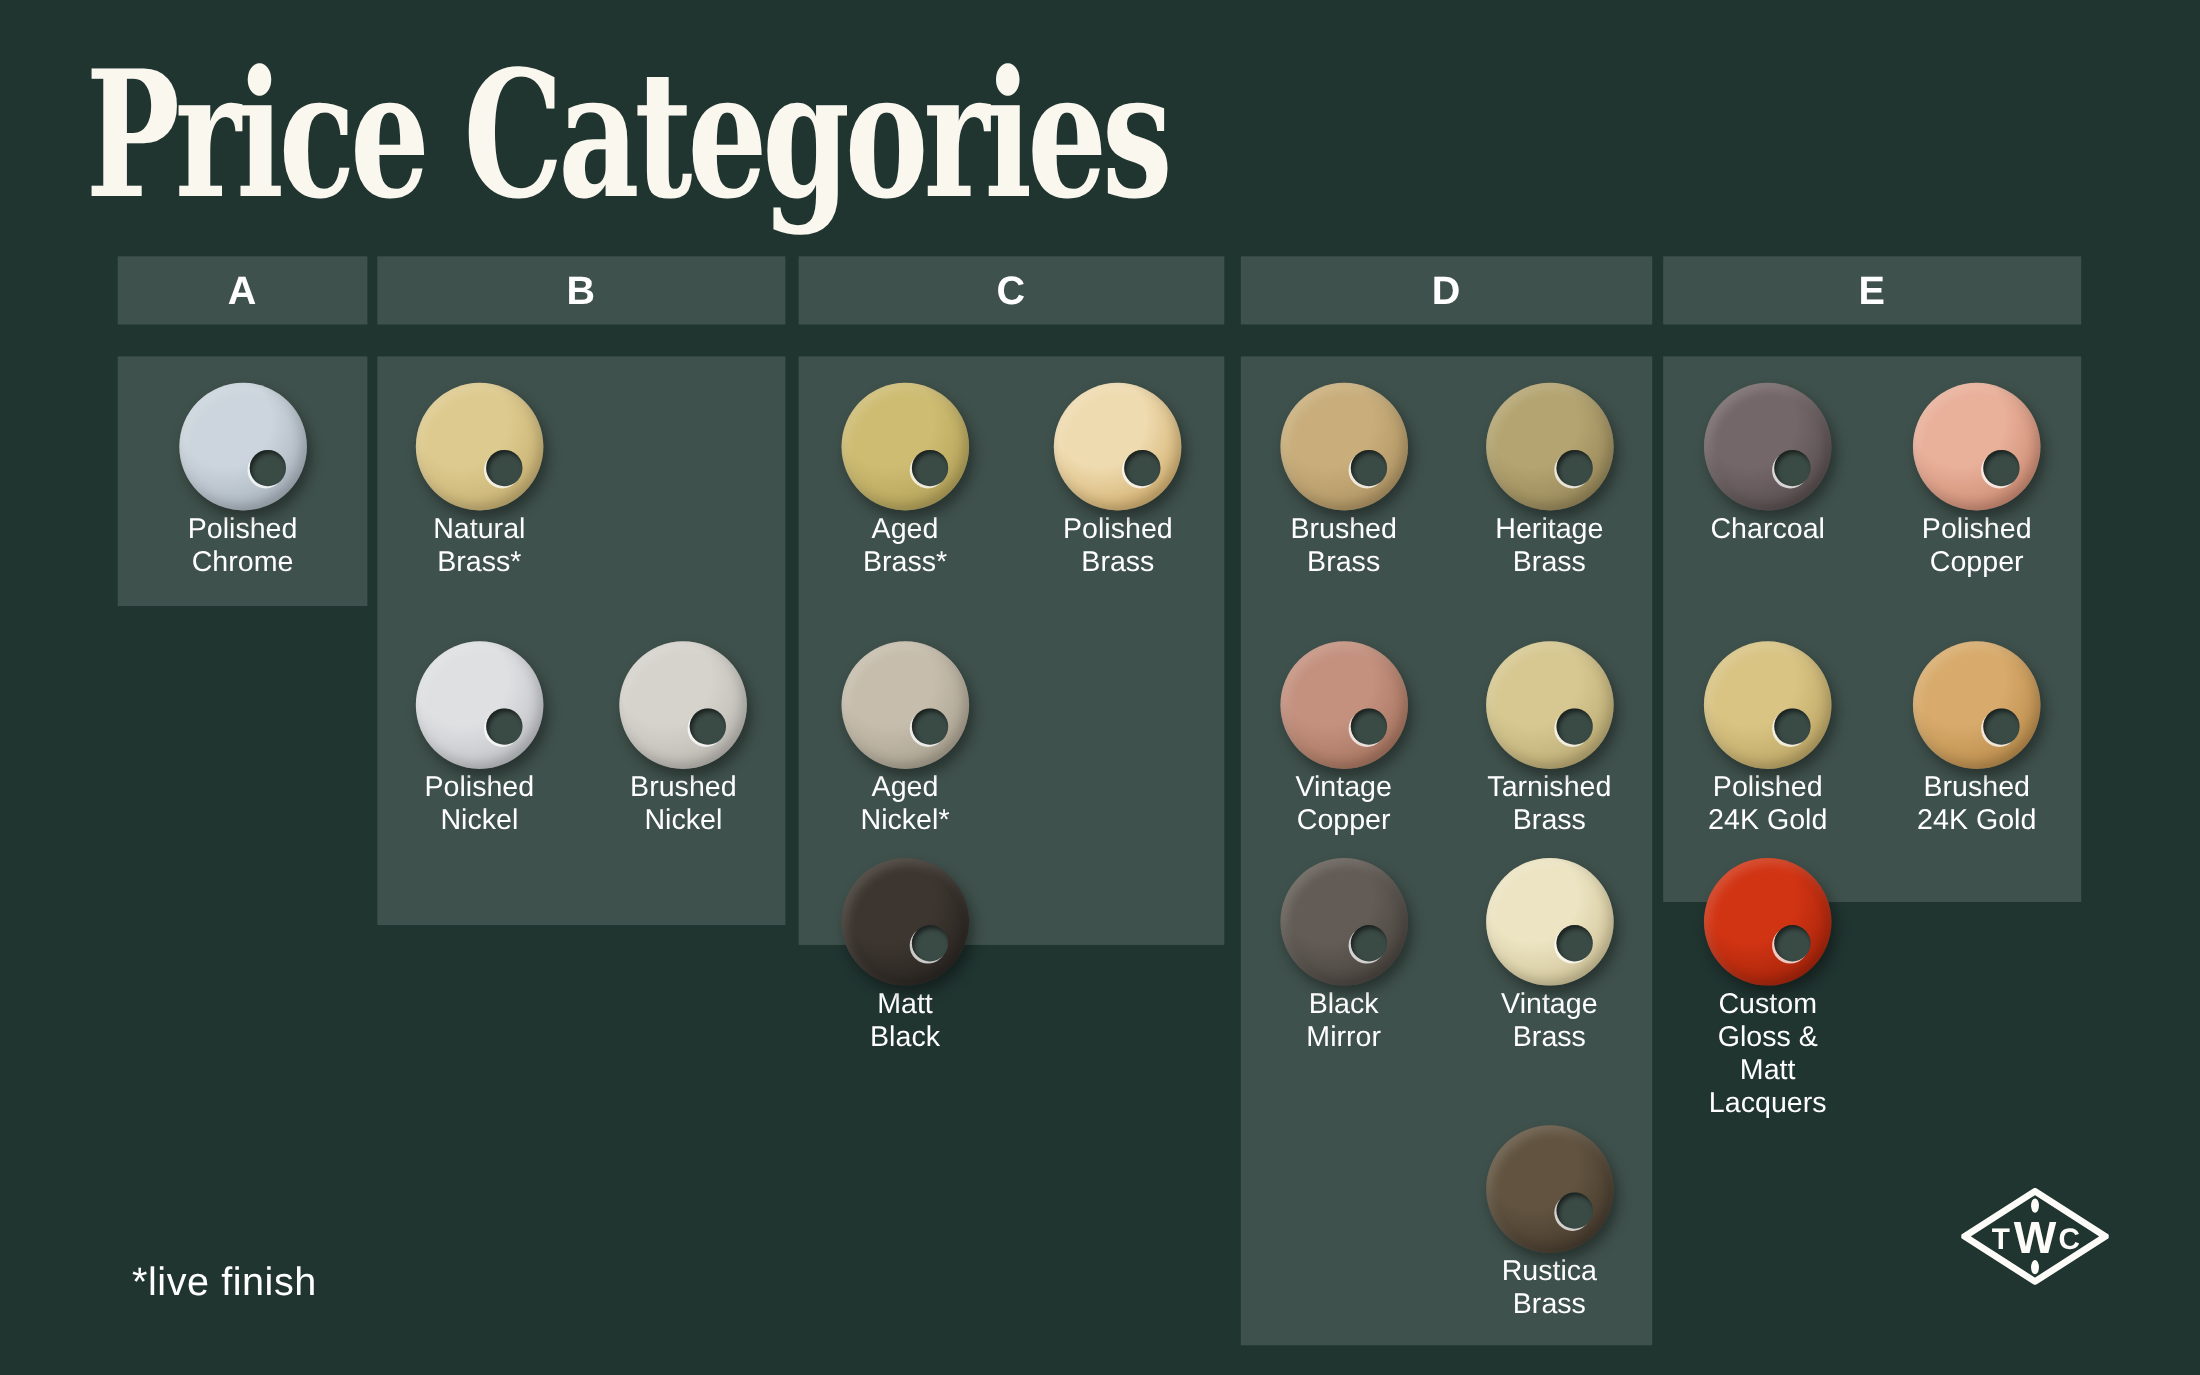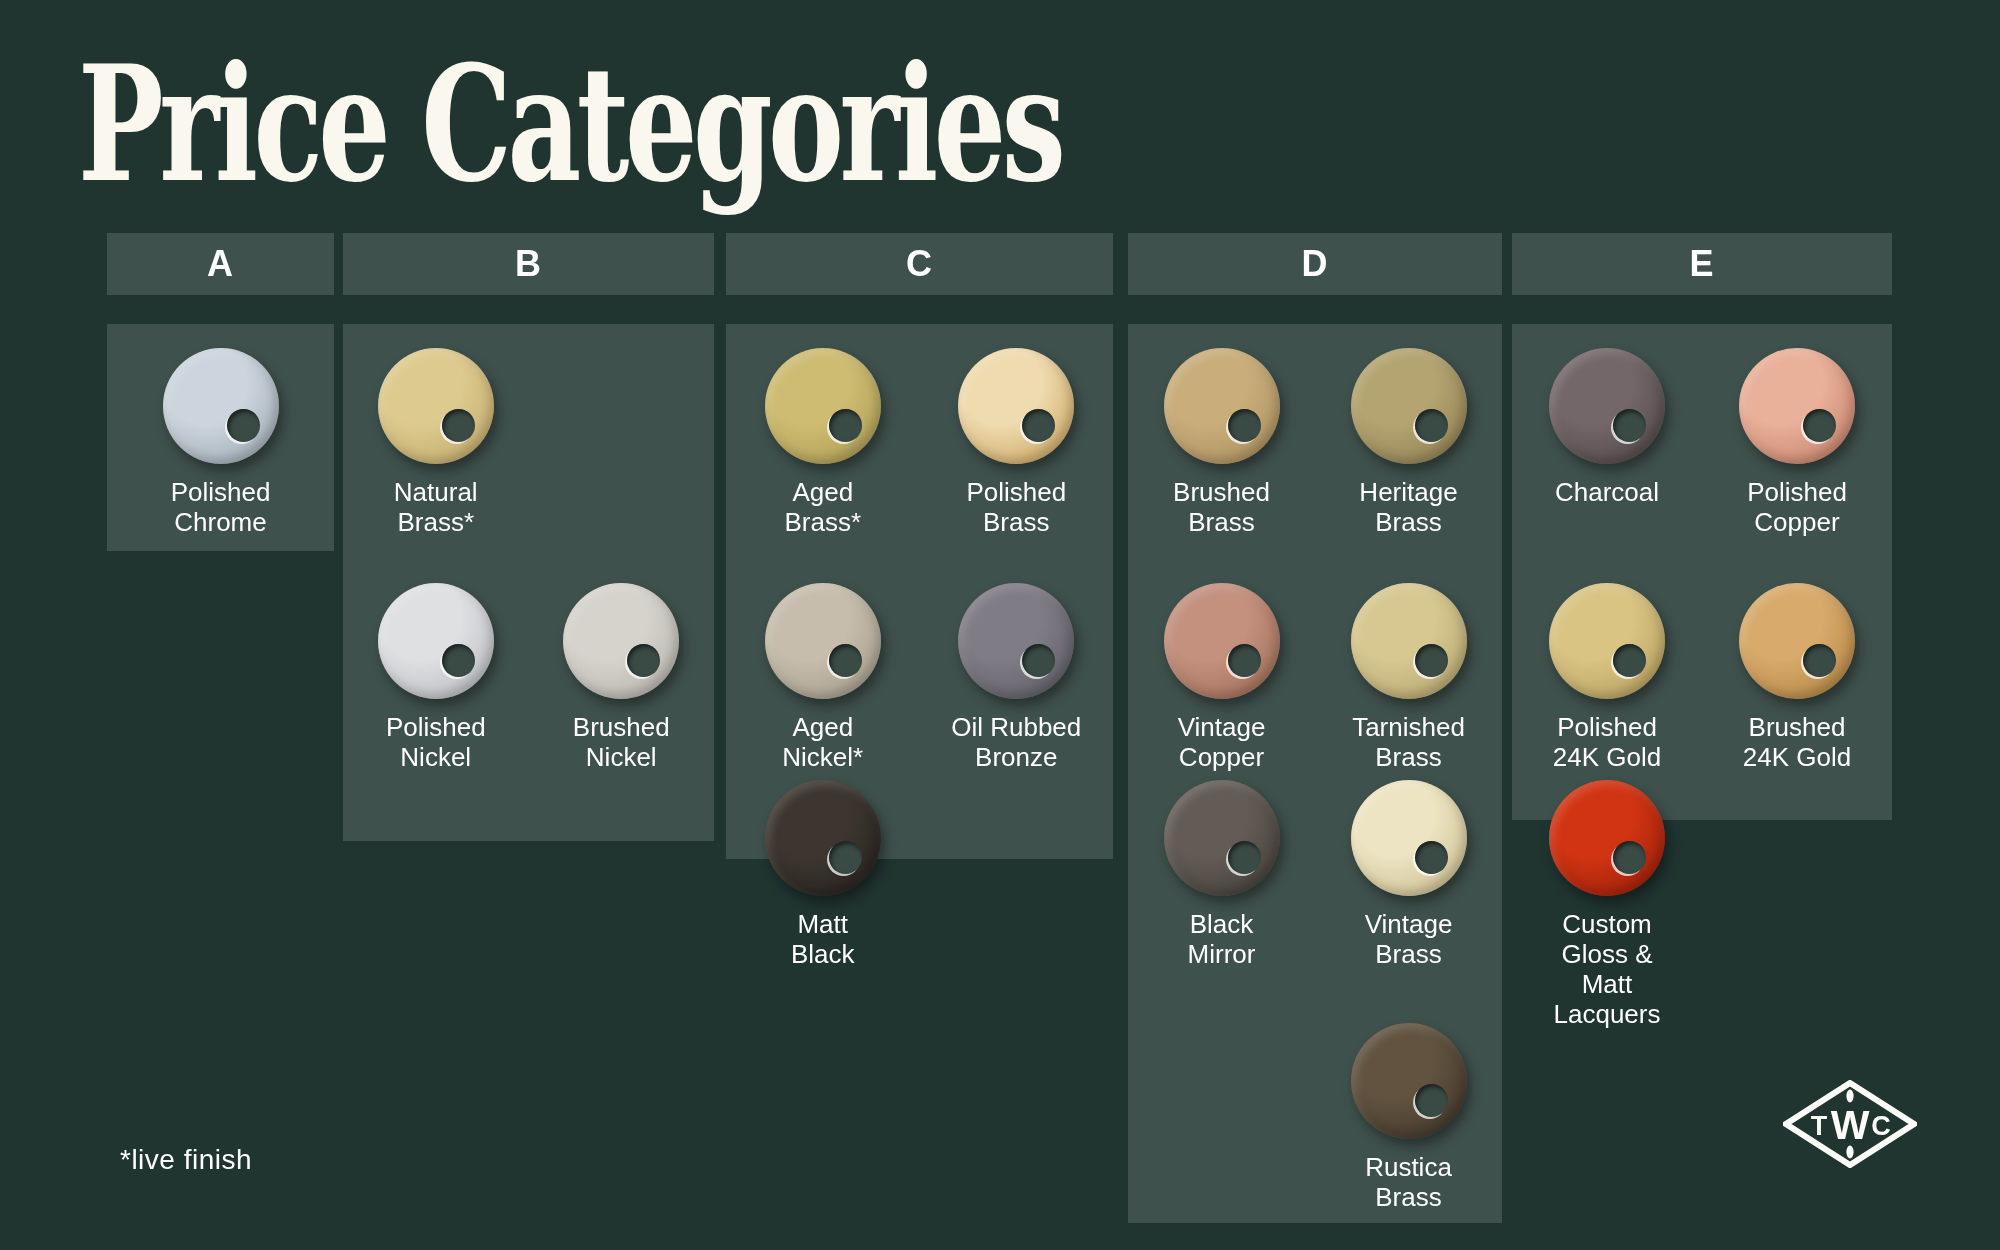--- a/index.html
+++ b/index.html
@@ -49,26 +49,26 @@
     box-shadow:4px 7px 12px rgba(0,0,0,.38),
                inset -4px -5px 10px rgba(0,0,0,.18),
                inset 4px 5px 10px rgba(255,255,255,.16);
   }
   .hole{
     position:absolute;left:64px;top:61px;width:33px;height:33px;border-radius:50%;
     background:#3a4a45;
     box-shadow:inset 2px 3px 4px rgba(0,0,0,.55), -2px 2px 0 rgba(255,255,255,.75);
   }
   .s-label{
-    margin-top:13px;color:#fff;font-size:26px;line-height:30px;
+    margin-top:1px;color:#fff;font-size:26px;line-height:30px;
     font-weight:500;text-align:center;white-space:pre-line;
   }
   .footnote{
     position:absolute;left:120px;top:1144px;margin:0;
-    color:#fff;font-size:28px;letter-spacing:.5px;
+    color:#fff;font-size:36px;letter-spacing:.5px;
   }
   .logo{position:absolute;left:1783px;top:1080px;width:134px;height:88px;}
   .logo text{fill:#fdfcf8;font-family:"Liberation Sans",sans-serif;font-weight:700;}
 </style>
 </head>
 <body style="--bg: #203430; --panel: #3f514c; --title: #faf7ef;">
 
 <h1 class="title">Price Categories</h1>
 
 <div class="cat-header pos-a">A</div>
@@ -125,27 +125,20 @@
       </div>
     <figcaption class="s-label">Polished
 Brass</figcaption>
   </figure>
   <figure class="cell r1 c0">
     <div class="disc" style="--c1: #c6bdac; --c2: #a29a89;">
         <span class="hole"></span>
       </div>
     <figcaption class="s-label">Aged
 Nickel*</figcaption>
-  </figure>
-  <figure class="cell r1 c1">
-    <div class="disc" style="--c1: #7f7c86; --c2: #5d5b63;">
-        <span class="hole"></span>
-      </div>
-    <figcaption class="s-label">Oil Rubbed
-Bronze</figcaption>
   </figure>
   <figure class="cell r2 c0">
     <div class="disc" style="--c1: #3d3630; --c2: #25211e;">
         <span class="hole"></span>
       </div>
     <figcaption class="s-label">Matt
 Black</figcaption>
   </figure>
 </section>
 

